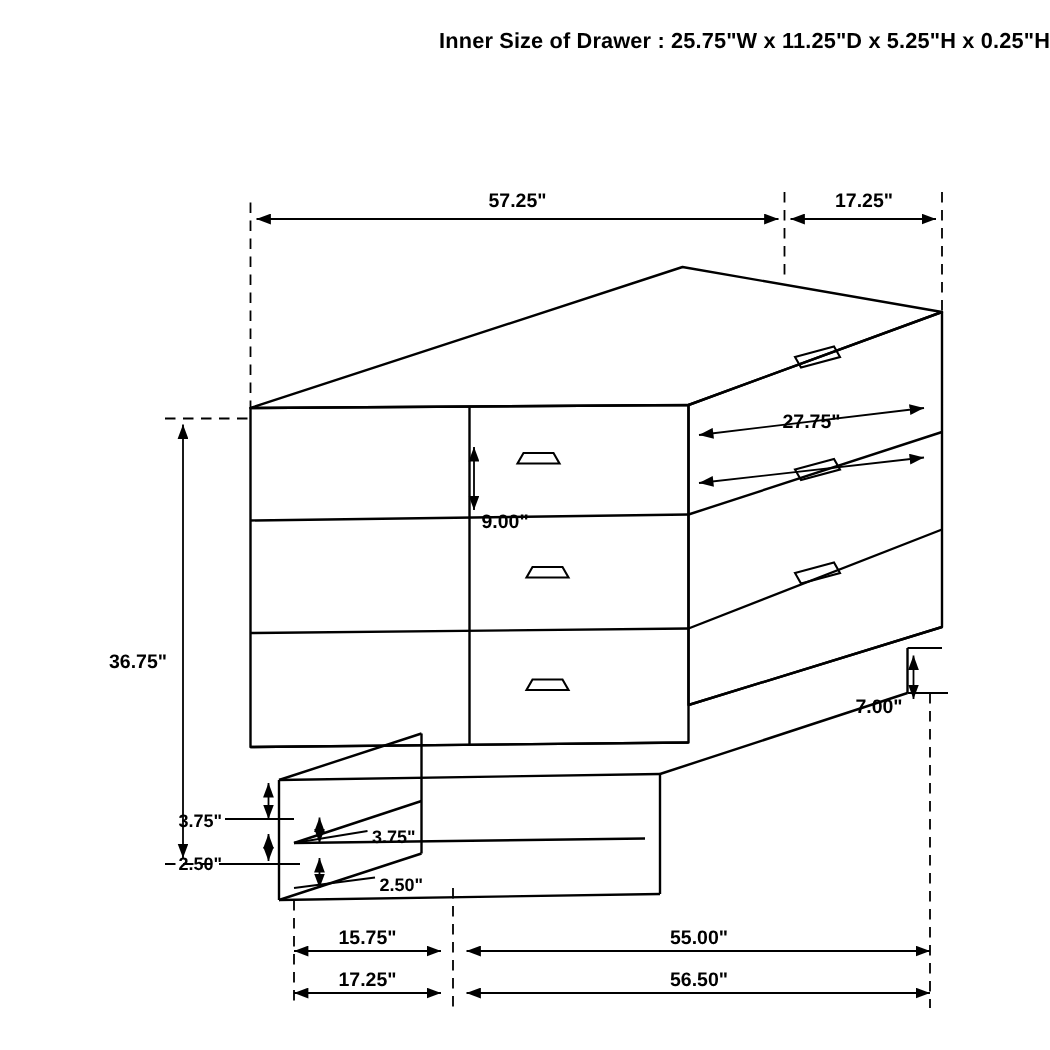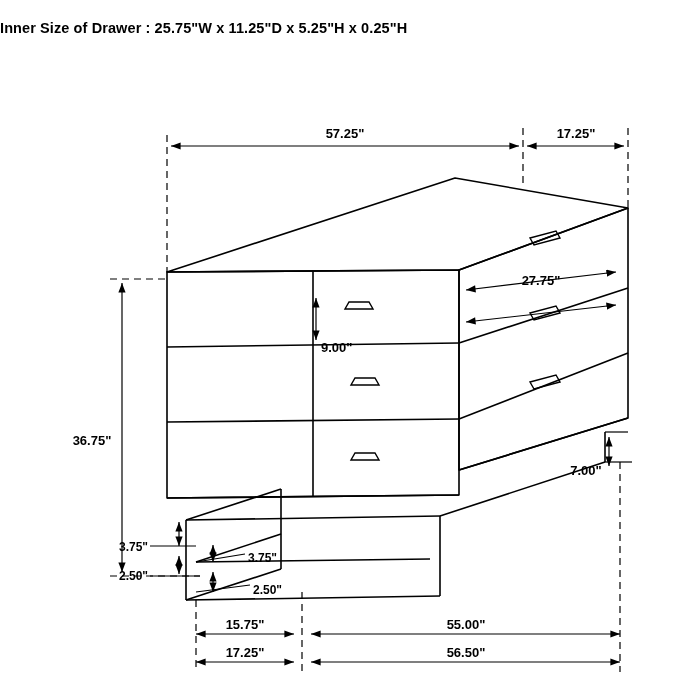--- a/index.html
+++ b/index.html
@@ -18,21 +18,21 @@
   #stage {
     position: relative;
     width: 700px;
     height: 700px;
   }
   #title {
     position: absolute;
     top: 20px;
     left: 0;
     width: 700px;
-    text-align: left;
+    text-align: right;
     font-size: 14.5px;
     font-weight: bold;
     letter-spacing: 0.1px;
   }
   svg {
     position: absolute;
     top: 0;
     left: 0;
   }
   .dimtext {

